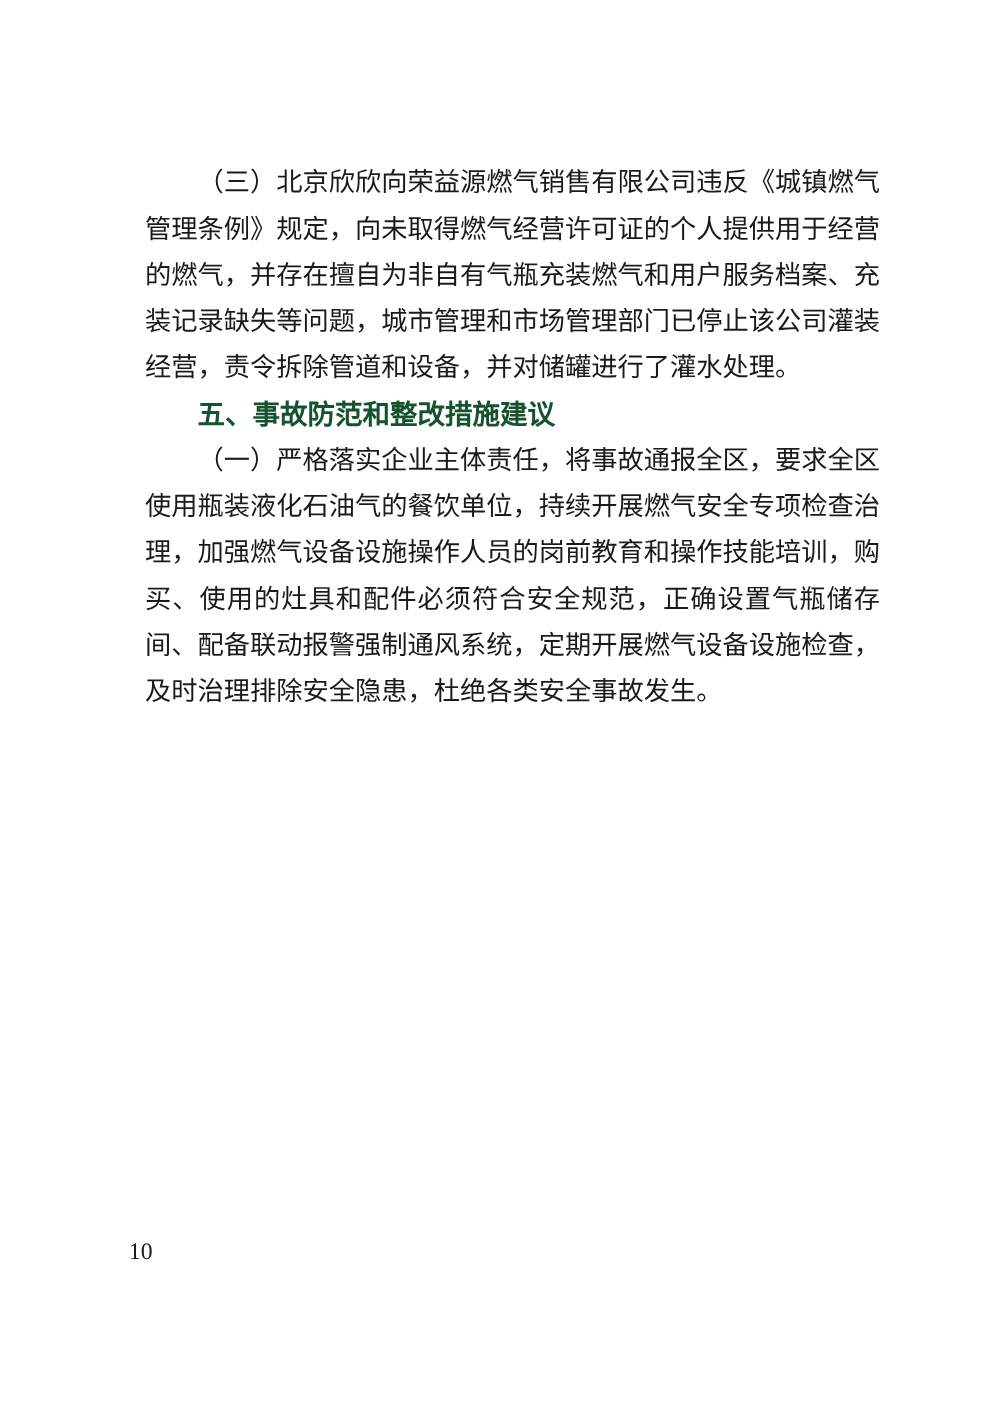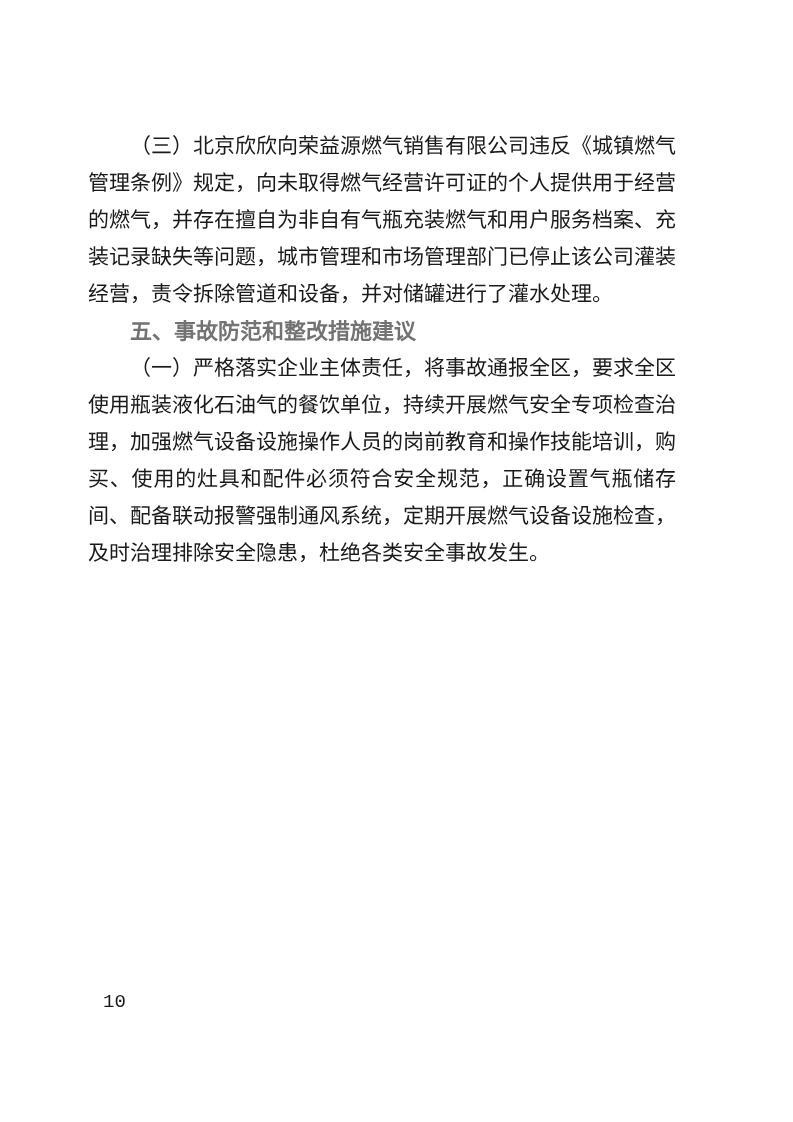--- a/index.html
+++ b/index.html
@@ -9,51 +9,51 @@
   }
   .page {
     position: relative;
     width: 793px;
     height: 1122px;
     background: #ffffff;
     overflow: hidden;
   }
   .content {
     position: absolute;
-    left: 88px;
+    left: 116px;
     top: 128px;
     width: 588px;
     color: #1a1a1a;
     font-family: "Liberation Serif", "DejaVu Serif", serif;
   }
   .body-para {
     margin: 0;
     font-size: 21px;
     line-height: 37px;
     text-align: justify;
     text-indent: 42px;
     letter-spacing: 0;
   }
   .section-heading {
     margin: 0;
     font-size: 22px;
     line-height: 37px;
     font-weight: 700;
     text-indent: 42px;
-    color: #737373;
+    color: #14532d;
     font-family: "Liberation Sans", "DejaVu Sans", sans-serif;
   }
   .page-number {
     position: absolute;
     left: 103px;
     top: 991px;
     font-size: 19px;
     line-height: 22px;
     color: #1a1a1a;
-    font-family: Liberation Mono, monospace;
+    font-family: Liberation Serif, serif;
   }
 </style>
 </head>
 <body>
 
 <div class="page">
   <div class="content">
     <p class="body-para">（三）北京欣欣向荣益源燃气销售有限公司违反《城镇燃气管理条例》规定，向未取得燃气经营许可证的个人提供用于经营的燃气，并存在擅自为非自有气瓶充装燃气和用户服务档案、充装记录缺失等问题，城市管理和市场管理部门已停止该公司灌装经营，责令拆除管道和设备，并对储罐进行了灌水处理。</p>
     <h2 class="section-heading">五、事故防范和整改措施建议</h2>
     <p class="body-para">（一）严格落实企业主体责任，将事故通报全区，要求全区使用瓶装液化石油气的餐饮单位，持续开展燃气安全专项检查治理，加强燃气设备设施操作人员的岗前教育和操作技能培训，购买、使用的灶具和配件必须符合安全规范，正确设置气瓶储存间、配备联动报警强制通风系统，定期开展燃气设备设施检查，及时治理排除安全隐患，杜绝各类安全事故发生。</p>

